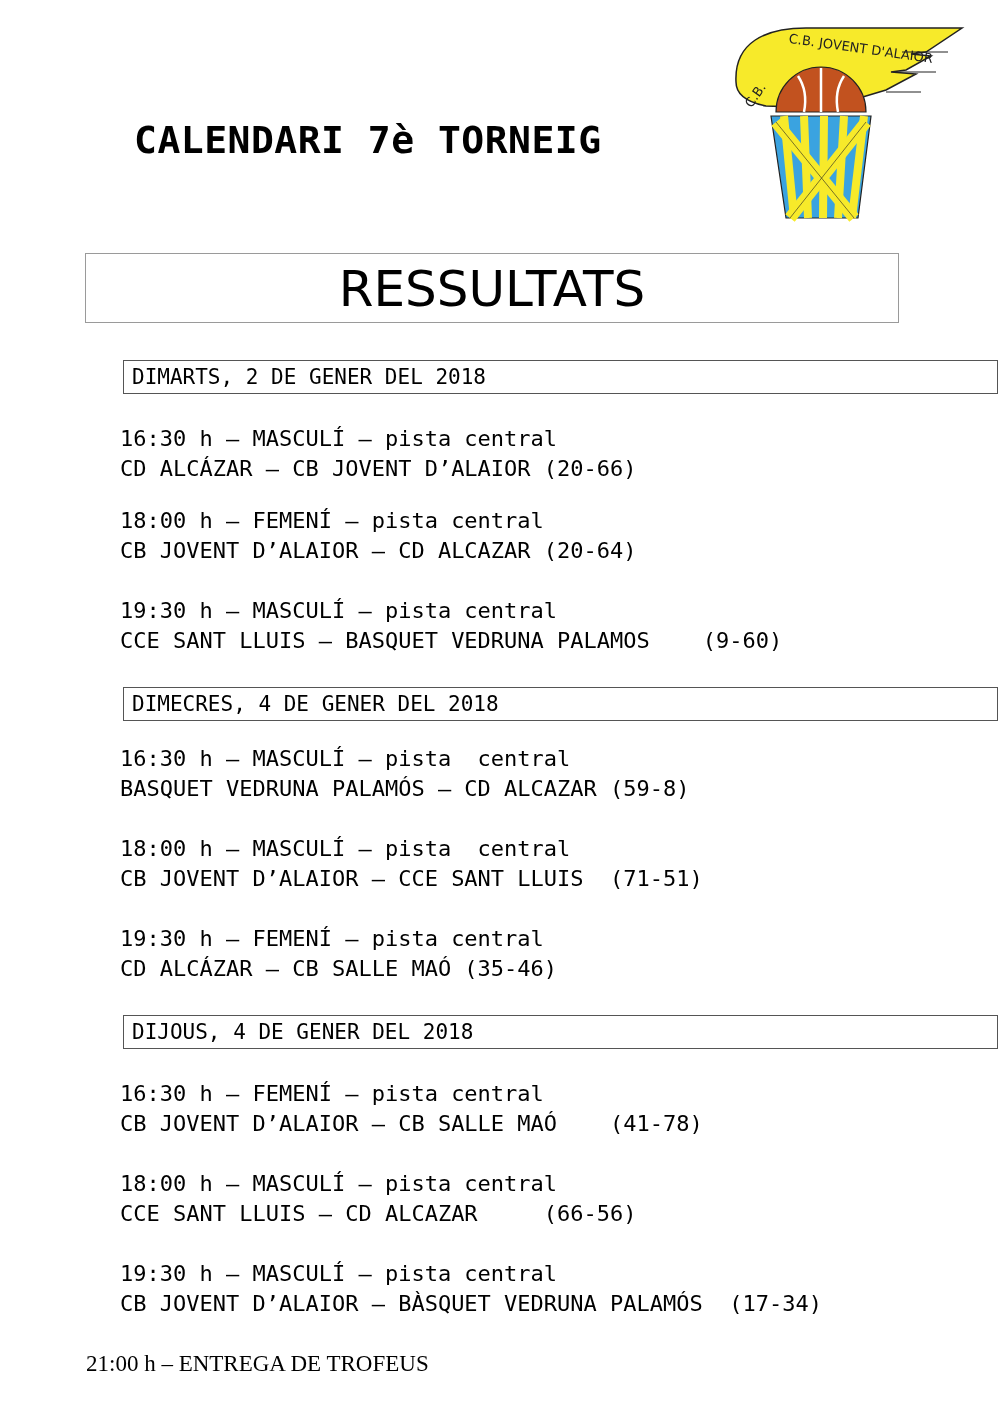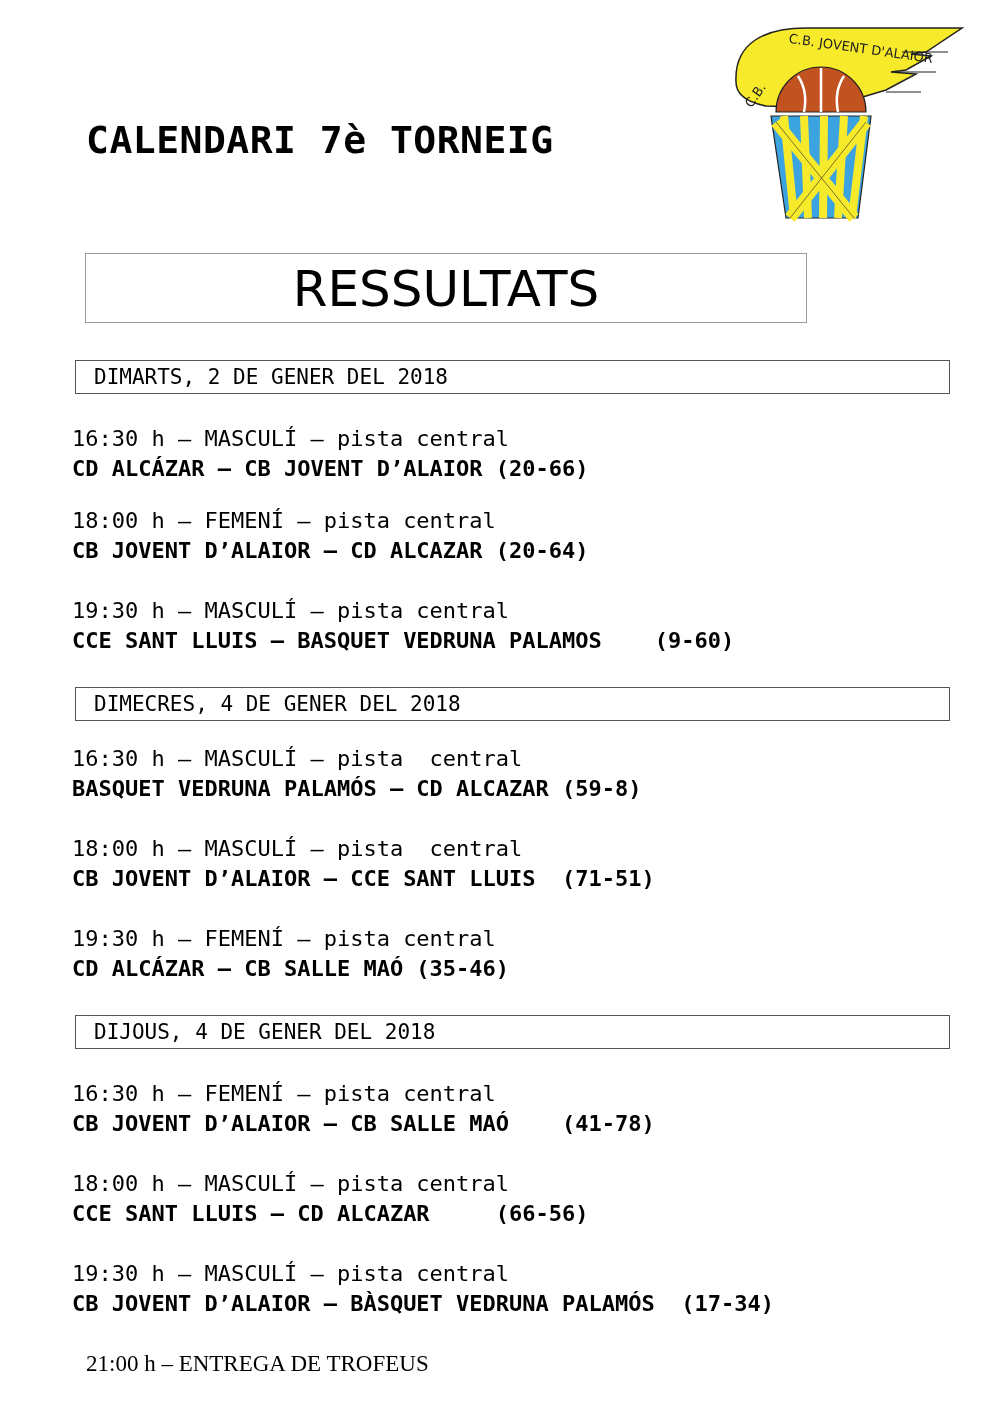--- a/index.html
+++ b/index.html
@@ -1,23 +1,23 @@
 <!DOCTYPE html>
 <html><head>
   <meta charset="utf-8">
   <style>
     html, body { margin: 0; padding: 0; background: #ffffff; }
     body { width: 1000px; height: 1414px; position: relative; overflow: hidden; color: #000; }
-    .mono { font-family: "DejaVu Sans Mono", "Liberation Mono", monospace; }
+    .mono { font-family: "DejaVu Sans Mono", "Liberation Mono", monospace; margin-left: 48px; }
     .title { position: absolute; left: 86px; top: 112px; font-size: 38px; font-weight: bold; line-height: 56px; letter-spacing: 0.5px; }
     .logo { position: absolute; left: 726px; top: 22px; width: 240px; height: 200px; }
-    .results-box { position: absolute; left: 85px; top: 253px; width: 722px; height: 70px; border: 1px solid #9a9a9a; box-sizing: border-box; text-align: center; font-family: "DejaVu Sans", sans-serif; font-size: 50px; line-height: 70px; }
-    .day-box { position: absolute; left: 75px; width: 875px; height: 34px; border: 1px solid #555; box-sizing: border-box; padding-left: 18px; font-size: 21px; line-height: 32px; }
+    .results-box { position: absolute; left: 85px; top: 253px; width: 814px; height: 70px; border: 1px solid #9a9a9a; box-sizing: border-box; text-align: center; font-family: "DejaVu Sans", sans-serif; font-size: 50px; line-height: 70px; }
+    .day-box { position: absolute; left: 75px; width: 875px; height: 34px; border: 1px solid #555; box-sizing: border-box; padding-left: 8px; font-size: 21px; line-height: 32px; }
     .line { position: absolute; left: 72px; font-size: 22px; line-height: 28px; white-space: pre; }
-    .match { font-weight: bold; }
+    .match { font-weight: normal; }
     .footer { position: absolute; left: 86px; top: 1350px; font-family: "Liberation Serif", "DejaVu Serif", serif; font-size: 23px; line-height: 28px; }
   </style>
 </head>
 <body>
 
 <div class="title mono">
   <div>CALENDARI 7è TORNEIG</div>
 </div>
 
 <div class="logo">

